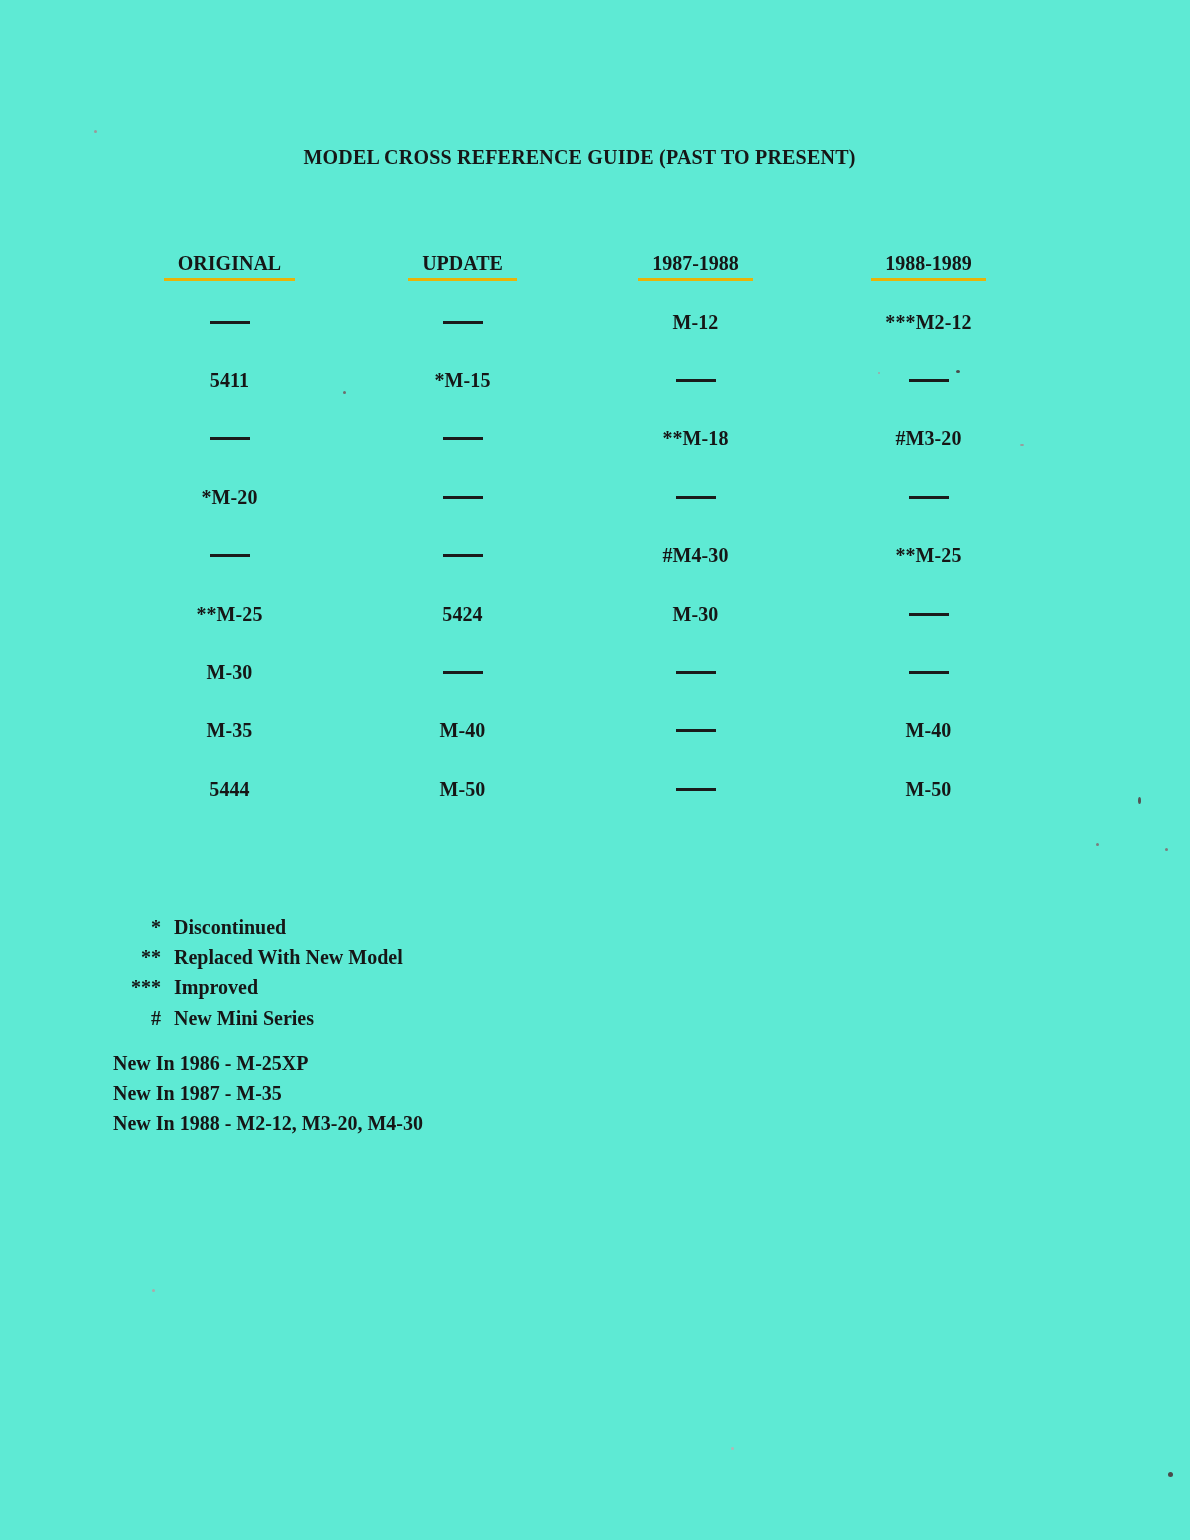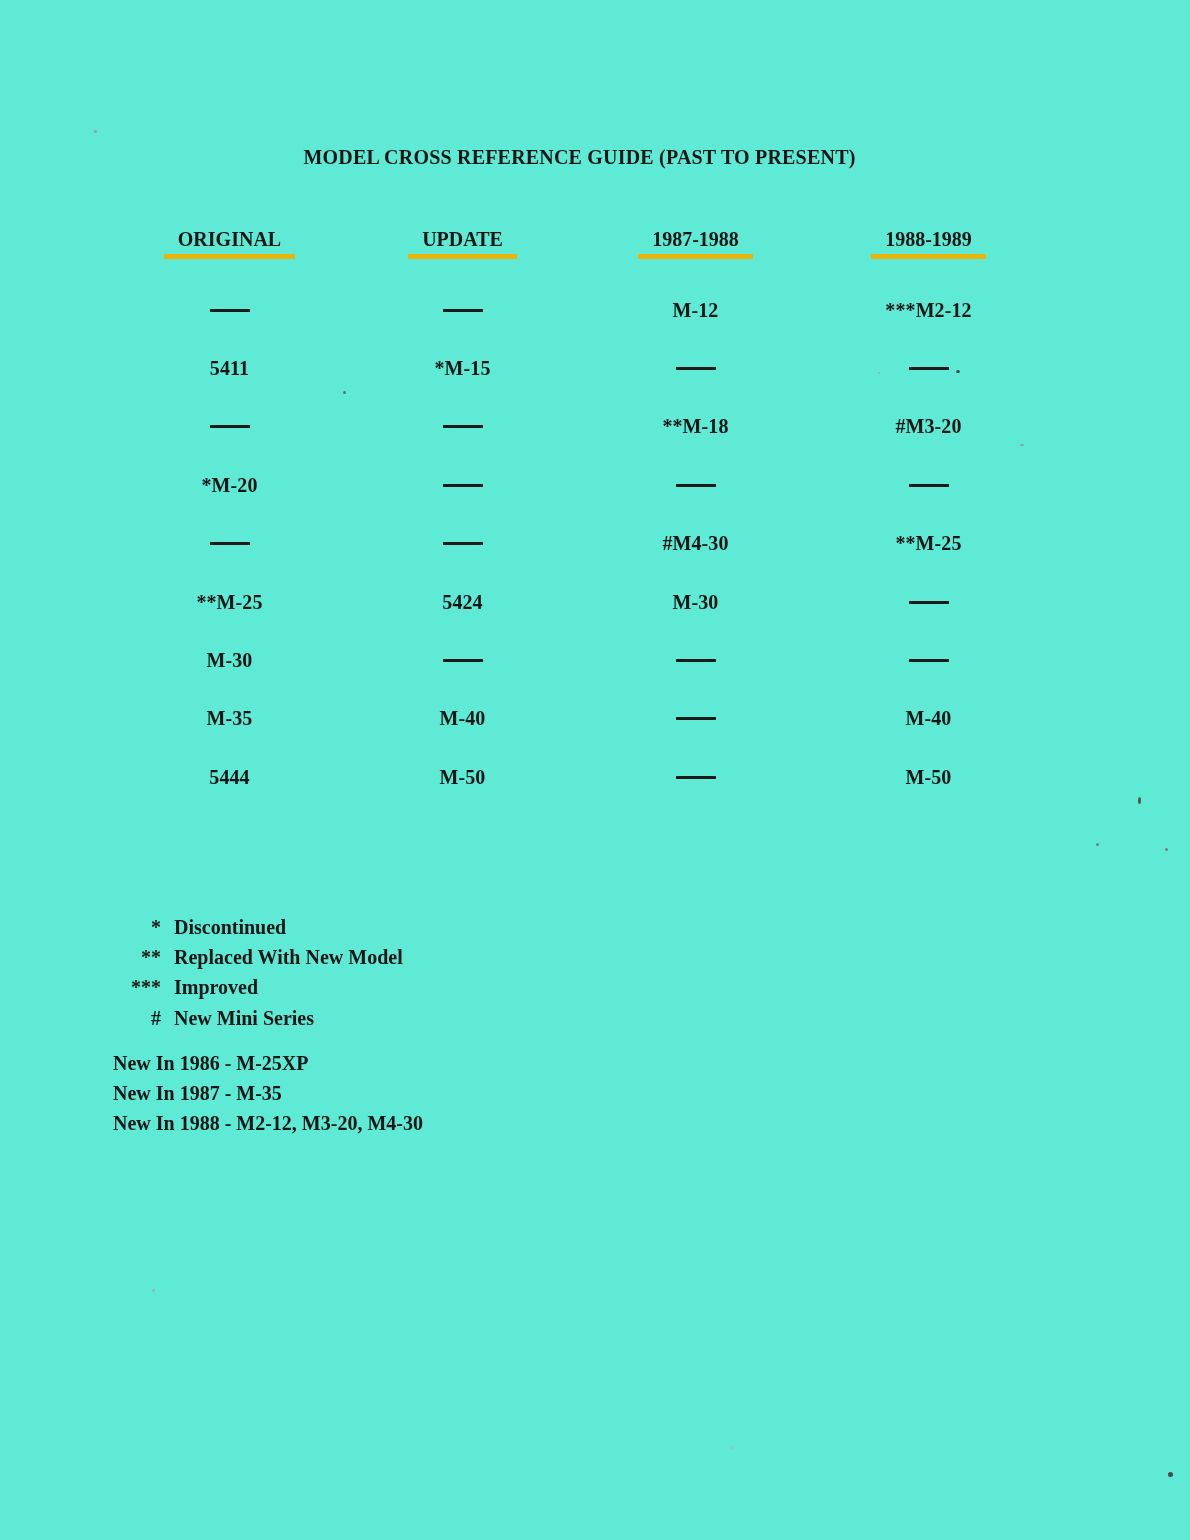--- a/index.html
+++ b/index.html
@@ -28,25 +28,26 @@
     top:229px;left:113px;width:932px;
     display:grid;
     grid-template-columns:repeat(4,233px);
   }
   .th{text-align:center;}
   .th-label{
     display:inline-block;
     font-size:20px;
     line-height:20px;
     padding:0 14px 5px 14px;
-    border-bottom:5px solid #eab308;
+    border-bottom:3px solid #eab308;
+    margin-top:24px;
   }
   .tbody{
     position:absolute;
-    top:281px;left:113px;width:932px;
+    top:293px;left:113px;width:932px;
     display:grid;
     grid-template-columns:repeat(4,233px);
     grid-auto-rows:58.4px;
   }
   .tcell{
     display:flex;
     align-items:center;
     justify-content:center;
     font-size:20px;
     letter-spacing:0.1px;

